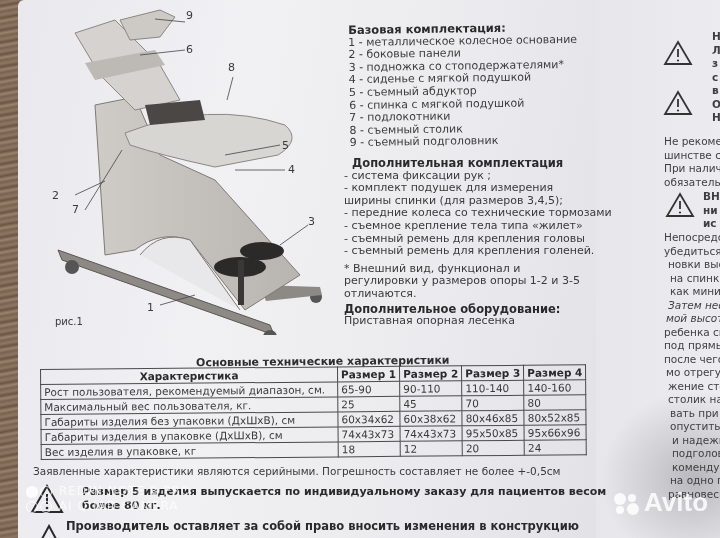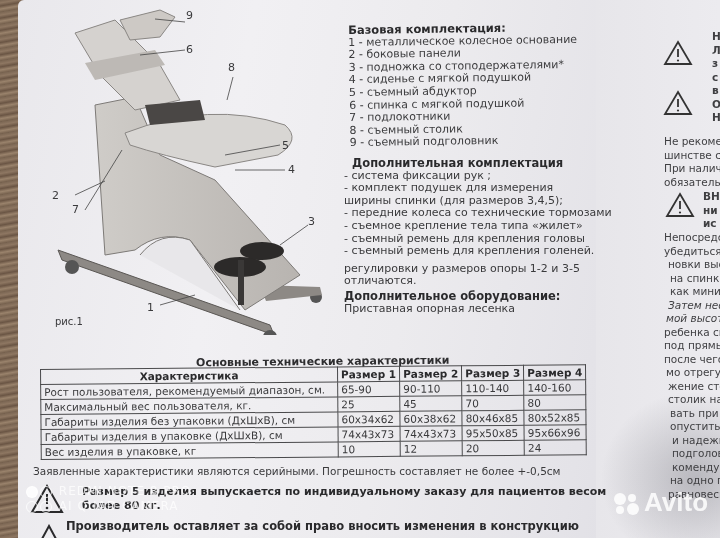--- a/index.html
+++ b/index.html
@@ -124,20 +124,21 @@
 <div class="txt" style="left:344px;top:157px;">
   <div class="h" style="padding-left:8px;">Дополнительная комплектация</div>
   <div>- система фиксации рук ;</div>
   <div>- комплект подушек для измерения</div>
   <div>ширины спинки (для размеров 3,4,5);</div>
   <div>- передние колеса со технические тормозами</div>
   <div>- съемное крепление тела типа «жилет»</div>
   <div>- съемный ремень для крепления головы</div>
   <div>- съемный ремень для крепления голеней.</div>
   <div style="height:5px"></div>
+  <div>* Внешний вид, функционал  и</div>
   <div>регулировки у размеров опоры 1-2 и 3-5</div>
   <div>отличаются.</div>
   <div style="height:2px"></div>
   <div class="h">Дополнительное оборудование:</div>
   <div>Приставная опорная лесенка</div>
 </div>
 
 <div class="tbl-title">Основные технические характеристики</div>
 <table class="spec">
   <tbody>
@@ -171,21 +172,21 @@
   </tr>
   <tr>
     <td class="name">Габариты изделия в упаковке (ДхШхВ), см</td>
     <td class="c">74x43x73</td>
     <td class="c">74x43x73</td>
     <td class="c">95x50x85</td>
     <td class="c">95x66x96</td>
   </tr>
   <tr>
     <td class="name">Вес изделия в упаковке, кг</td>
-    <td class="c">10</td>
+    <td class="c">18</td>
     <td class="c">12</td>
     <td class="c">20</td>
     <td class="c">24</td>
   </tr>
 </tbody>
   </table>
 
 <div class="footnote">Заявленные характеристики являются серийными. Погрешность составляет не более +-0,5см</div>
 
 <svg class="tri" style="left:30px;top:484px;" width="34" height="30" viewBox="0 0 34 30">

